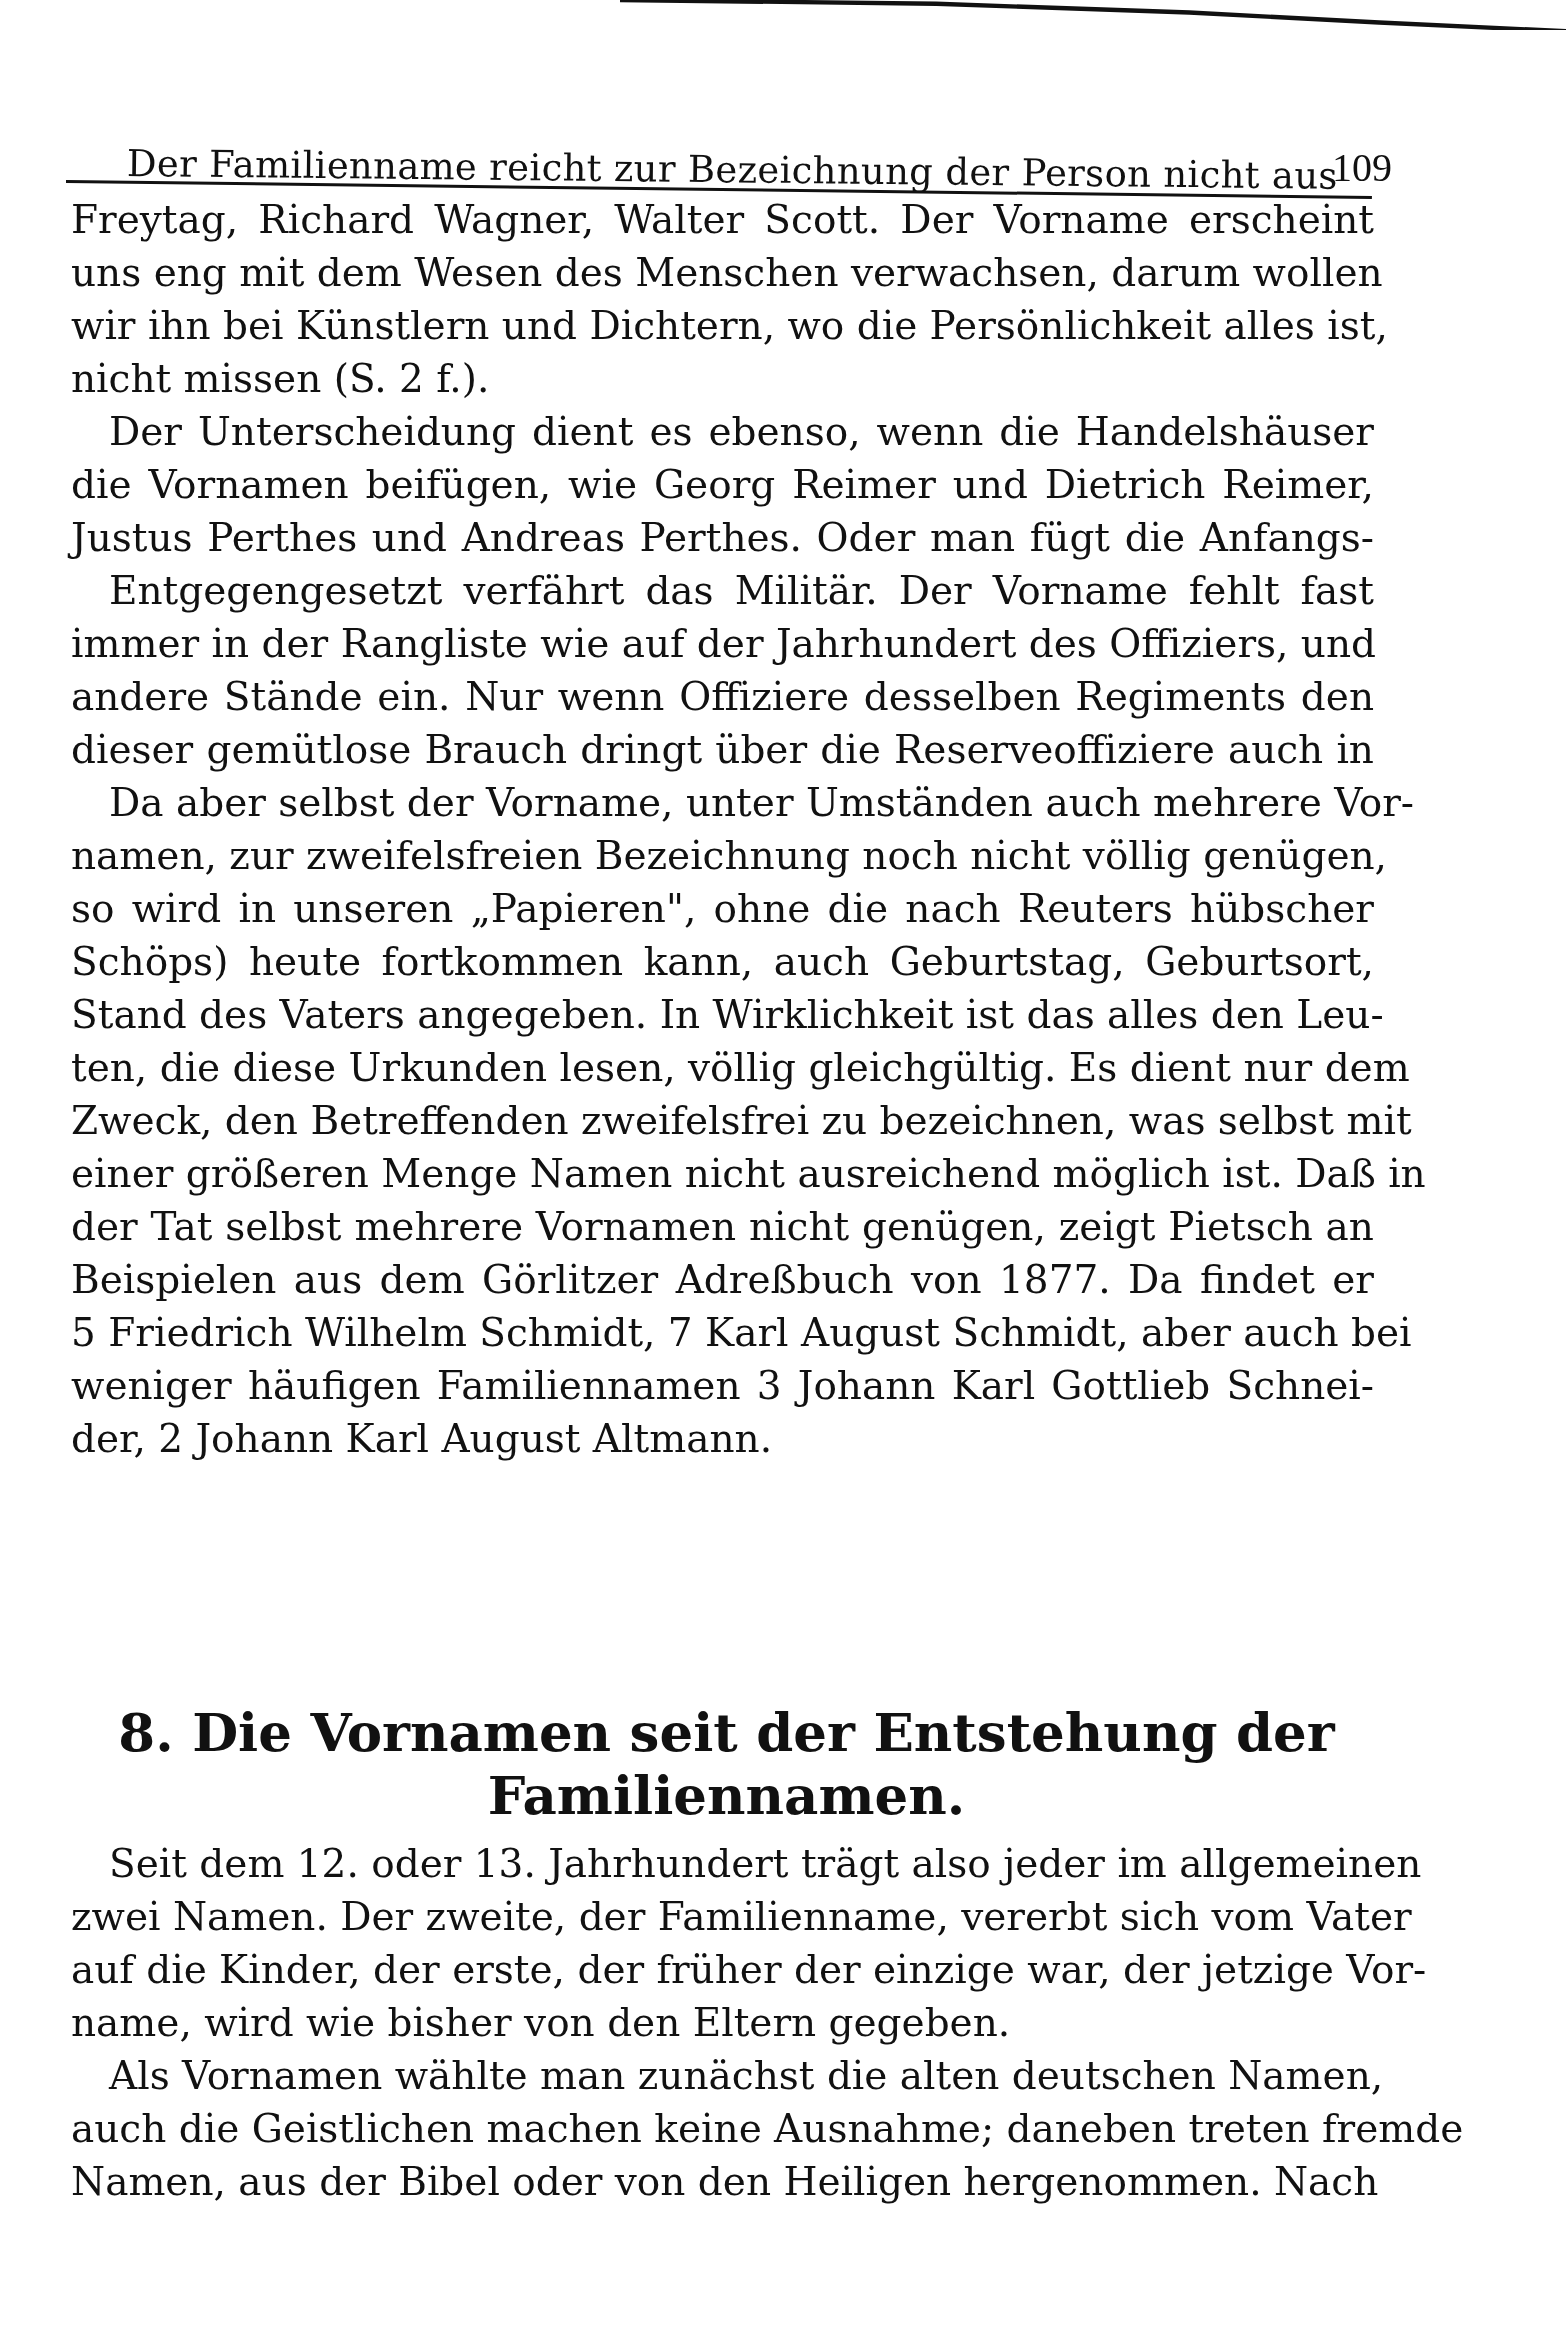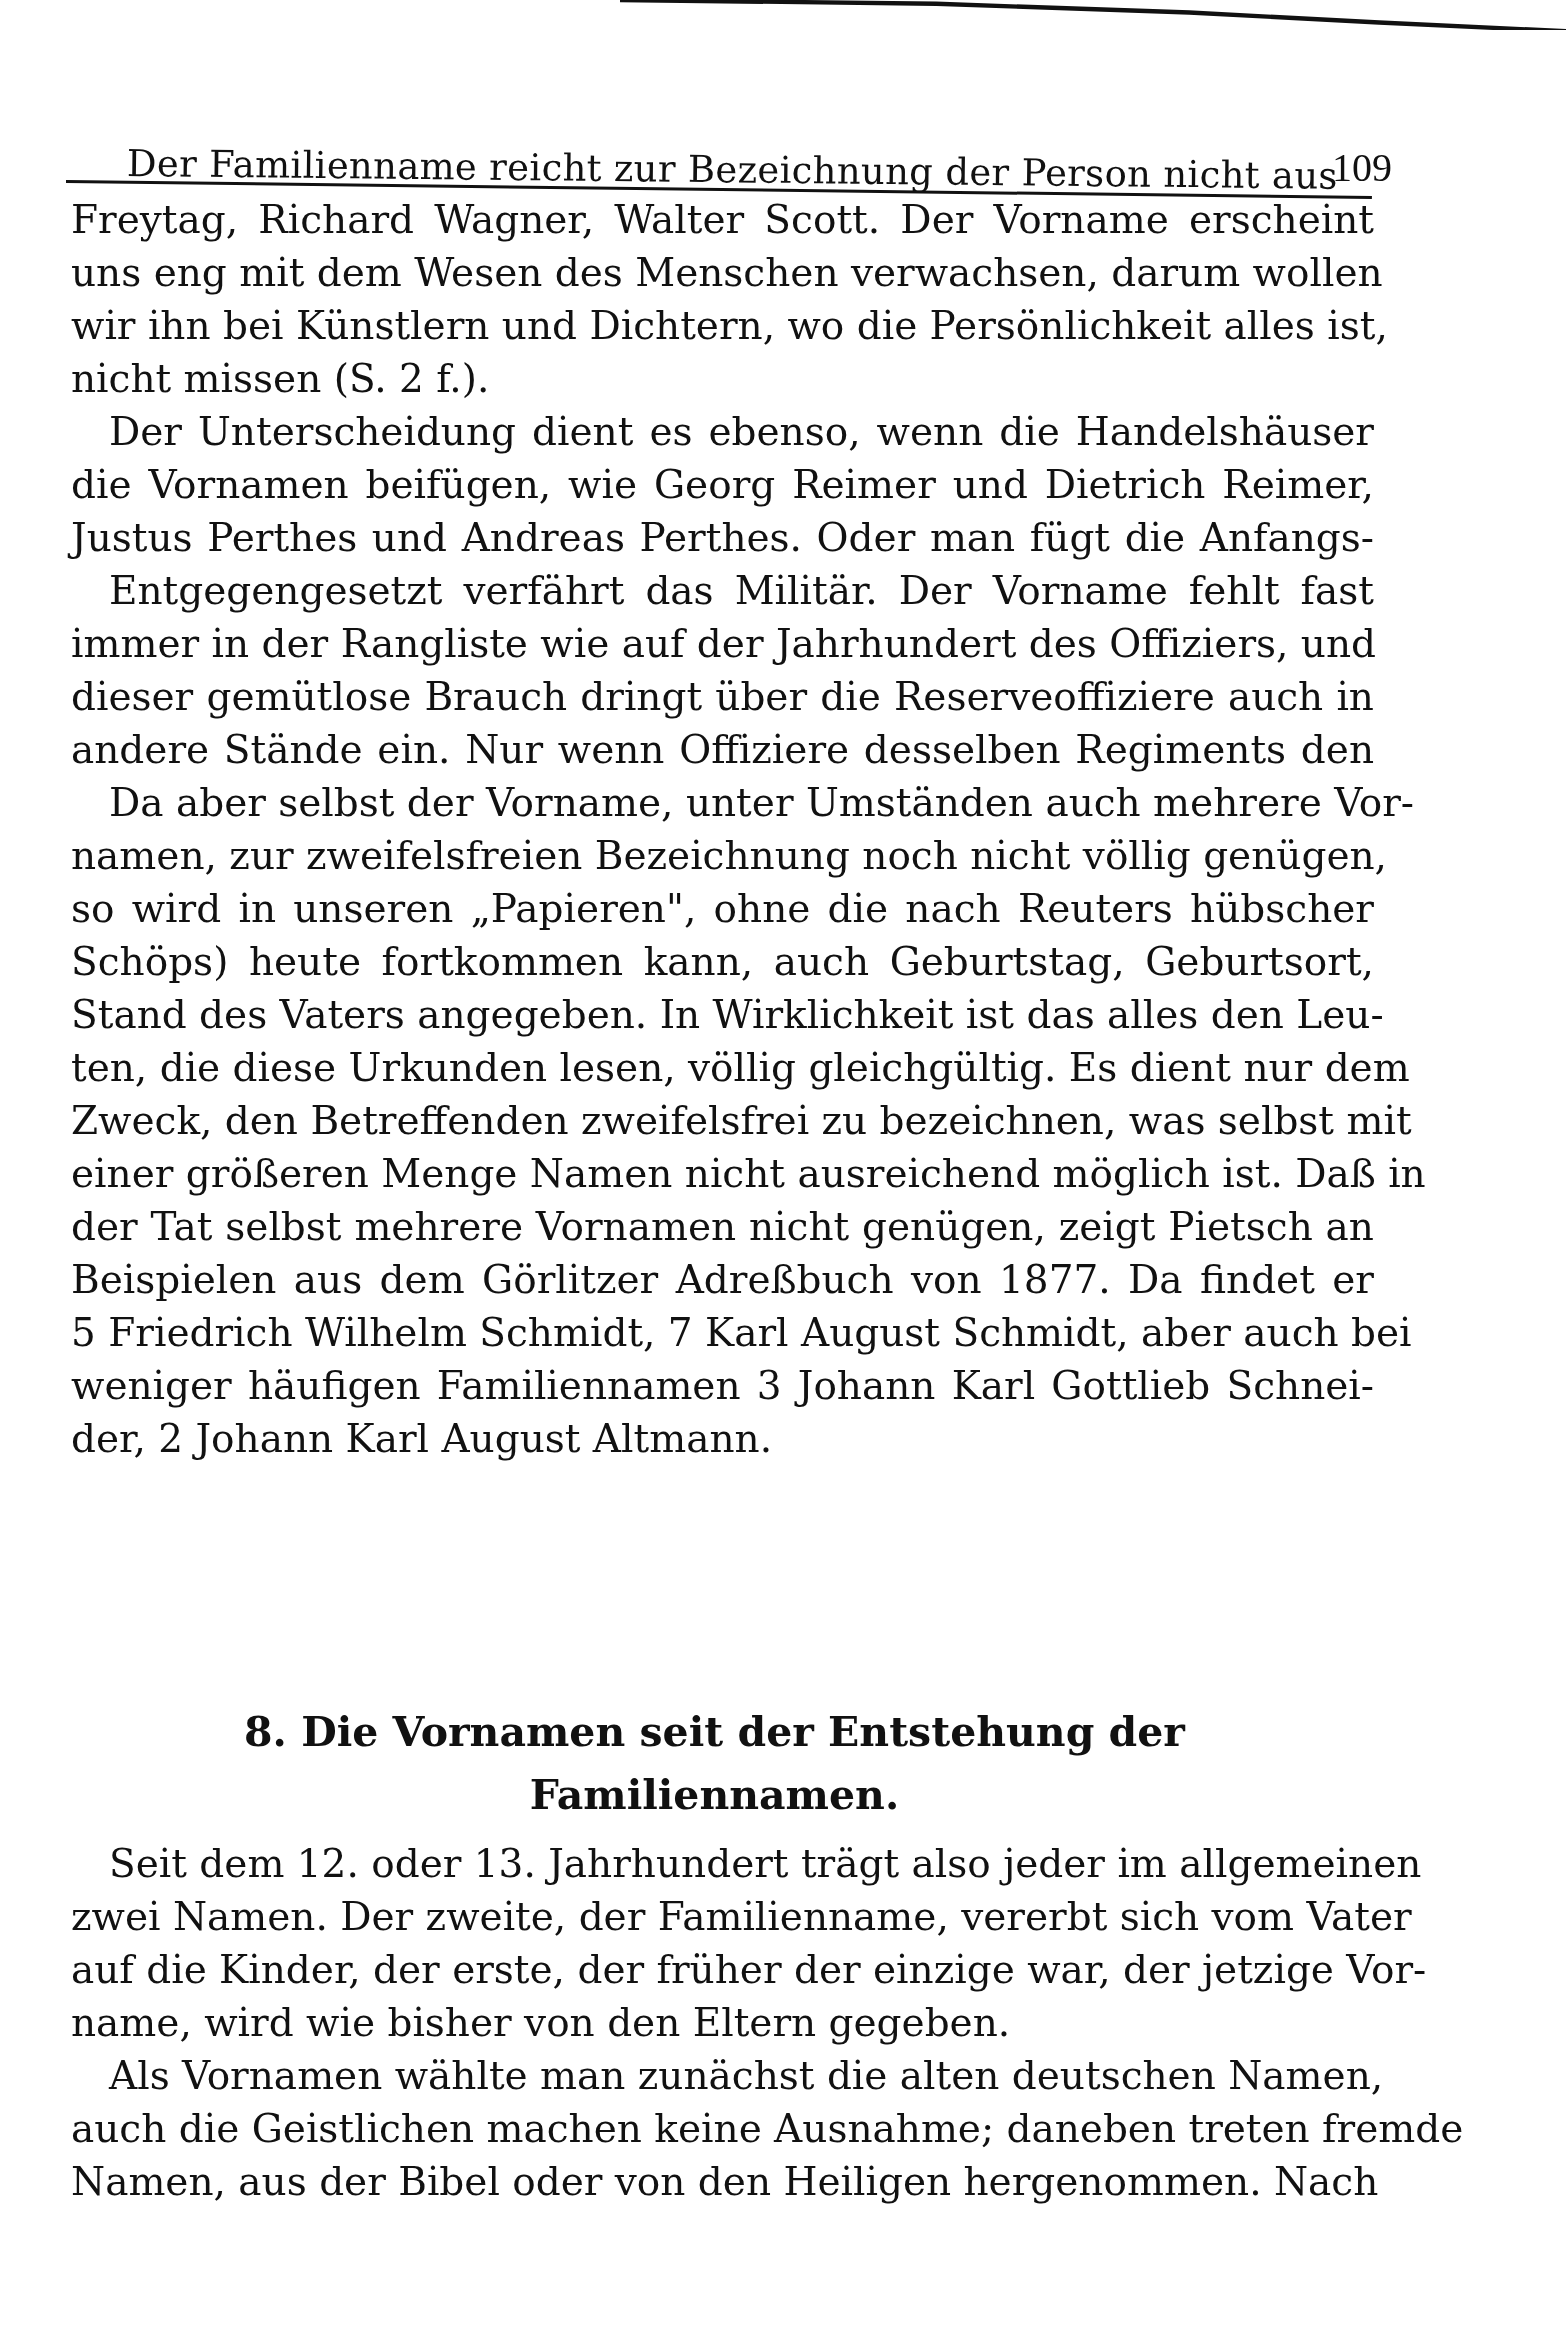--- a/index.html
+++ b/index.html
@@ -11,22 +11,22 @@
   .running-title { position: absolute; left: 38px; top: 8.9px; font-size: 37px; letter-spacing: 0.3px;
                    transform: rotate(0.6deg); transform-origin: left center; white-space: nowrap; }
   .page-number { position: absolute; right: 0; top: 11.4px; font-size: 40px; font-family: "Liberation Serif", serif; }
   .head-rule { position: absolute; left: 66px; top: 180px; width: 1306px; height: 3.2px; background: #111;
                transform: rotate(0.7deg); transform-origin: left center; }
   .body-text { position: absolute; left: 71px; top: 193px; width: 1303px; }
   .line { font-size: 39px; line-height: 53px; height: 53px; white-space: nowrap;
           text-align: justify; text-align-last: justify; display: block; }
   .line.last { text-align-last: left; }
   .line.indent { padding-left: 38px; }
-  .section-heading { position: absolute; left: 63px; width: 1303px; text-align: center;
-                     font-size: 41px; font-weight: bold; line-height: 63px; font-family: "DejaVu Serif", serif; }
+  .section-heading { position: absolute; left: 75px; width: 1303px; text-align: center;
+                     font-size: 53px; font-weight: bold; line-height: 63px; font-family: "DejaVu Serif", serif; }
 </style>
 </head>
 <body>
 
 <div class="scan-edge">
   <svg viewBox="0 0 1497 48" preserveAspectRatio="none">
     <path d="M0 0 L500 6 L900 20 L1200 36 L1497 50" stroke="#111" stroke-width="7" fill="none"></path>
   </svg>
 </div>
 
@@ -47,22 +47,22 @@
 
   <div>
     <span class="line indent">Der Unterscheidung dient es ebenso, wenn die Handelshäuser</span>
     <span class="line">die Vornamen beifügen, wie Georg Reimer und Dietrich Reimer,</span>
     <span class="line">Justus Perthes und Andreas Perthes. Oder man fügt die Anfangs-</span>
   </div>
 
   <div>
     <span class="line indent">Entgegengesetzt verfährt das Militär. Der Vorname fehlt fast</span>
     <span class="line">immer in der Rangliste wie auf der Jahrhundert des Offiziers, und</span>
+    <span class="line">andere Stände ein. Nur wenn Offiziere desselben Regiments den</span>
     <span class="line">dieser gemütlose Brauch dringt über die Reserveoffiziere auch in</span>
-    <span class="line">andere Stände ein. Nur wenn Offiziere desselben Regiments den</span>
   </div>
 
   <div>
     <span class="line indent">Da aber selbst der Vorname, unter Umständen auch mehrere Vor-</span>
     <span class="line">namen, zur zweifelsfreien Bezeichnung noch nicht völlig genügen,</span>
     <span class="line">so wird in unseren „Papieren", ohne die nach Reuters hübscher</span>
     <span class="line">Schöps) heute fortkommen kann, auch Geburtstag, Geburtsort,</span>
     <span class="line">Stand des Vaters angegeben. In Wirklichkeit ist das alles den Leu-</span>
     <span class="line">ten, die diese Urkunden lesen, völlig gleichgültig. Es dient nur dem</span>
     <span class="line">Zweck, den Betreffenden zweifelsfrei zu bezeichnen, was selbst mit</span>

